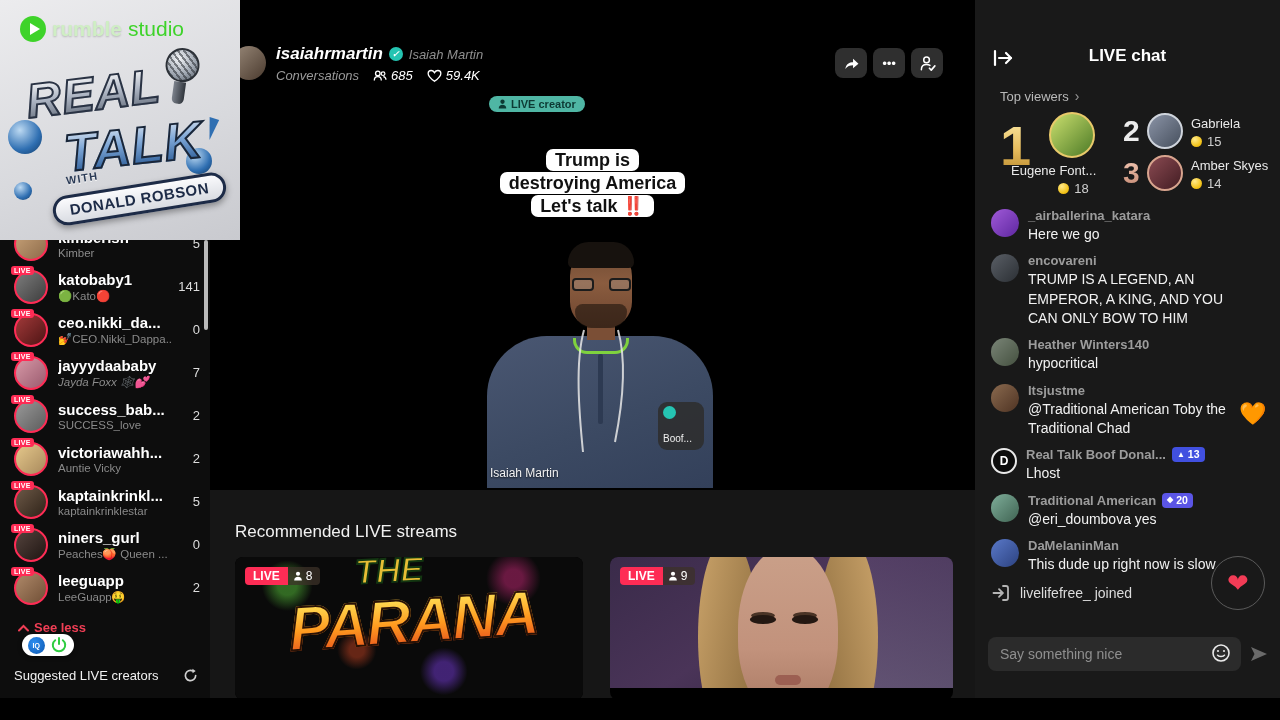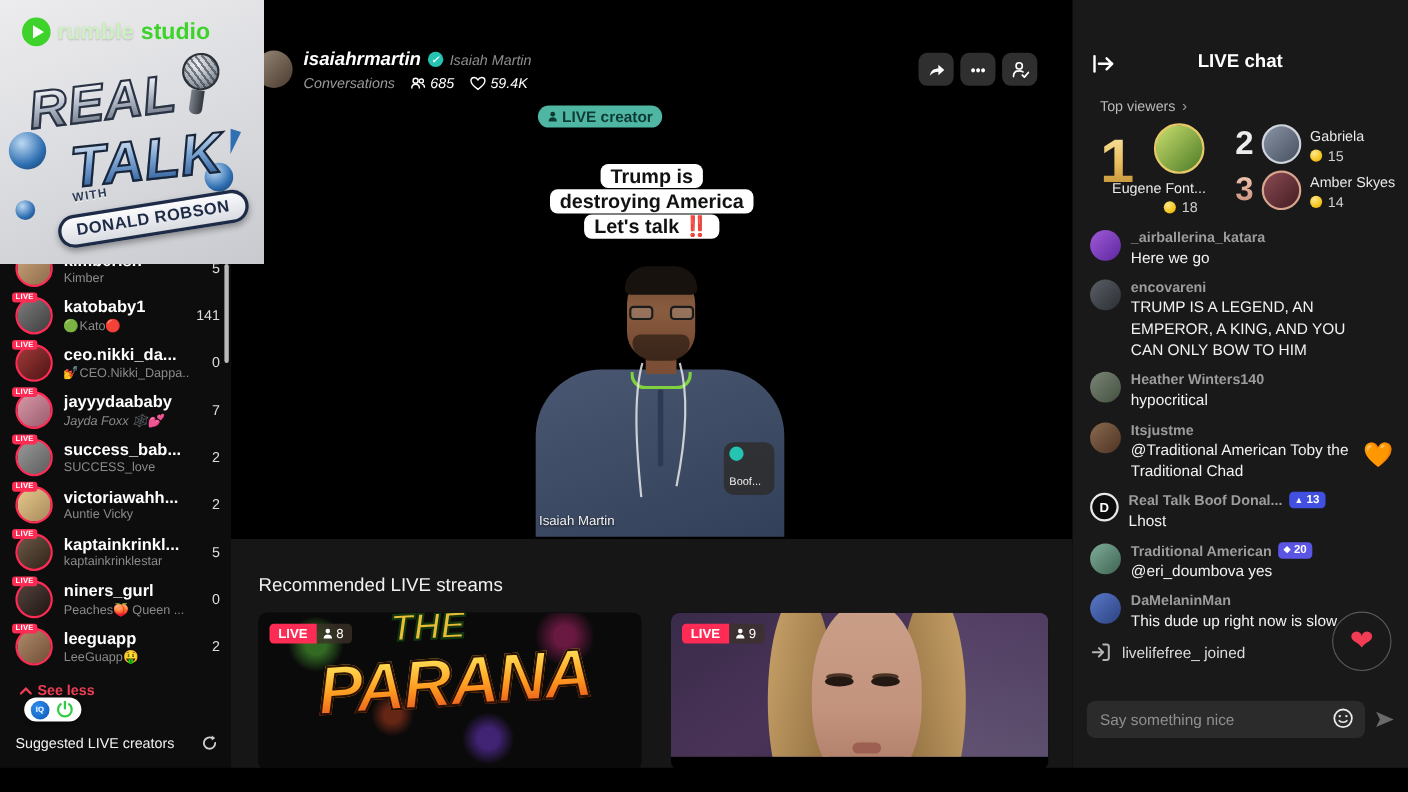--- a/index.html
+++ b/index.html
@@ -29,21 +29,21 @@
   .host-avatar { position:absolute; left:22px; top:6px; width:34px; height:34px; border-radius:50%; background:linear-gradient(135deg,#9a8a7a,#4a3a2e); }
   .host-line1 { position:absolute; left:66px; top:4px; display:flex; align-items:center; gap:6px; }
   .host-username { color:#fff; font-size:17px; font-weight:bold; }
   .verified { width:14px; height:14px; border-radius:50%; background:#25c4b2; color:#fff; font-size:9px; font-weight:bold; display:flex; align-items:center; justify-content:center; }
   .host-display { color:#8f8f8f; font-size:13px; }
   .host-line2 { position:absolute; left:66px; top:28px; display:flex; gap:14px; color:#fff; font-size:13px; }
   .host-cat { color:#9a9a9a; }
   .stat { display:flex; align-items:center; gap:4px; }
   .hdr-btns { position:absolute; right:32px; top:8px; display:flex; gap:6px; }
   .hdr-btn { width:32px; height:30px; background:#2f2f2f; border-radius:8px; display:flex; align-items:center; justify-content:center; color:#fff; font-size:13px; }
-  .live-creator { position:absolute; left:279px; top:96px; background:#4fb6a4; color:#0d3a34; font-size:14px; font-weight:bold; border-radius:10px; padding:2px 9px; display:flex; align-items:center; gap:4px; }
+  .live-creator { position:absolute; left:279px; top:96px; background:#4fb6a4; color:#0d3a34; font-size:11px; font-weight:bold; border-radius:10px; padding:2px 9px; display:flex; align-items:center; gap:4px; }
   .caption { position:absolute; left:0; top:148px; width:765px; text-align:center; line-height:0; }
   .cap-line { display:inline-block; background:#fff; color:#111; font-size:18px; font-weight:800; line-height:22px; padding:0 9px; border-radius:7px; margin-top:1px; }
   .cap-mark { color:#e02d2d; }
 
   
   .figure { position:absolute; left:277px; top:242px; width:226px; height:246px; }
   .fg-head { position:absolute; left:83px; top:4px; width:62px; height:82px; border-radius:30px 30px 26px 26px; background:linear-gradient(180deg,#6d4a33 0%, #8a5c3f 45%, #6e452f 100%); }
   .fg-hair { position:absolute; left:81px; top:0px; width:66px; height:26px; border-radius:30px 30px 8px 8px; background:#17120e; }
   .fg-glass { position:absolute; top:36px; width:22px; height:13px; border:2px solid #1c1c1c; border-radius:4px; background:rgba(210,220,230,.18); }
   .fg-beard { position:absolute; left:88px; top:62px; width:52px; height:24px; border-radius:10px 10px 22px 22px; background:rgba(20,14,10,.55); }
@@ -86,21 +86,21 @@
   .ft-lips { position:absolute; left:165px; top:118px; width:26px; height:10px; border-radius:6px; background:#9c5f52; }
 
   .bottombar { position:absolute; left:0; top:698px; width:1280px; height:22px; background:#000; z-index:40; }
 
   
   .logo-overlay { position:absolute; left:0; top:0; width:240px; height:240px; z-index:30; background:linear-gradient(160deg,#ececee 0%, #d8d9dd 60%, #c9cacf 100%); overflow:hidden; }
   .wm { position:absolute; left:20px; top:16px; display:flex; align-items:center; gap:6px; z-index:6; }
   .wm-play { width:26px; height:26px; border-radius:50%; background:#3ed32a; display:flex; align-items:center; justify-content:center; }
   .wm-play span { width:0; height:0; border-left:10px solid #fff; border-top:6px solid transparent; border-bottom:6px solid transparent; margin-left:3px; }
   .wm-brand { font-size:21px; font-weight:bold; color:#cfeec4; text-shadow:0 1px 2px rgba(0,0,0,.2); }
-  .wm-brand2 { font-size:21px; font-weight:bold; color:#3ed32a; }
+  .wm-brand2 { font-size:21px; font-weight:normal; color:#3ed32a; }
   .art-real { position:absolute; left:26px; top:66px; font-size:48px; font-weight:900; font-style:italic; letter-spacing:1px; transform:rotate(-7deg);
     background:linear-gradient(180deg,#ffffff 10%, #aeb6c4 50%, #5d6674 95%); -webkit-background-clip:text; background-clip:text; color:transparent; -webkit-text-stroke:2px #2a3344; }
   .art-talk { position:absolute; left:64px; top:116px; font-size:52px; font-weight:900; font-style:italic; letter-spacing:1px; transform:rotate(-6deg);
     background:linear-gradient(180deg,#e9eef5 5%, #7da6d6 45%, #1d4f8c 95%); -webkit-background-clip:text; background-clip:text; color:transparent; -webkit-text-stroke:2px #1a2638; }
   .art-banner { position:absolute; left:52px; top:184px; transform:rotate(-9deg); background:linear-gradient(180deg,#fbfbfd,#d9dce2); border:3px solid #1d2b47; border-radius:16px; padding:3px 14px; box-shadow:0 3px 6px rgba(0,0,0,.35); }
   .art-with { position:absolute; left:66px; top:172px; transform:rotate(-9deg); color:#2a3a55; font-size:11px; font-weight:900; letter-spacing:1px; text-shadow:0 1px 0 #fff; }
   .art-host { color:#1d2b47; font-size:15px; font-weight:900; letter-spacing:.5px; }
   .sphere { position:absolute; border-radius:50%; background:radial-gradient(circle at 35% 30%, #bcd9f2, #2f6fb2 60%, #123a66); }
   .mic { position:absolute; left:164px; top:48px; width:34px; height:56px; transform:rotate(8deg); }
   .mic-head { width:34px; height:34px; border-radius:50%; background:radial-gradient(circle at 35% 30%, #f2f4f7, #9aa2ad 60%, #4c535c); border:2px solid #2c3138;

